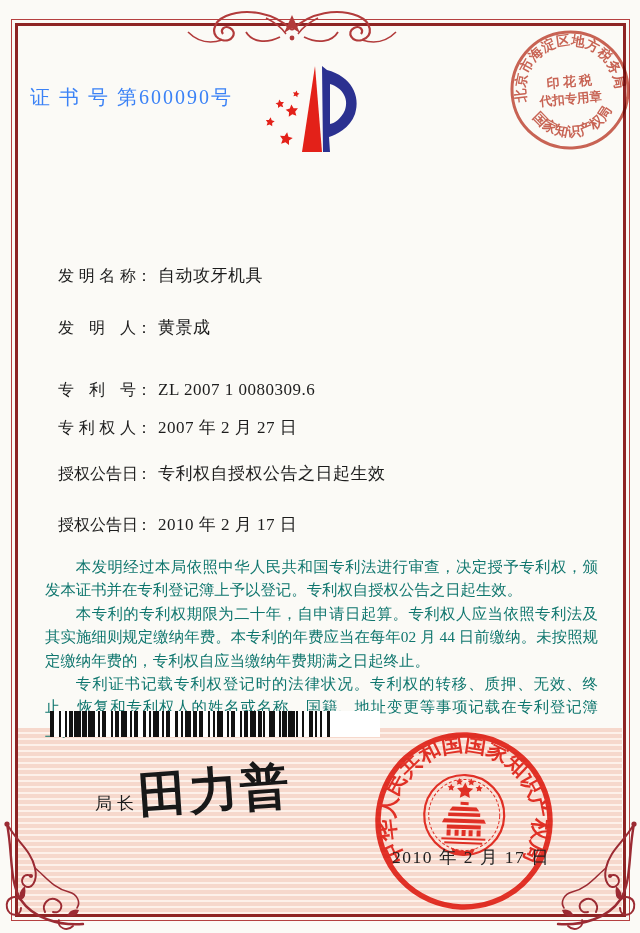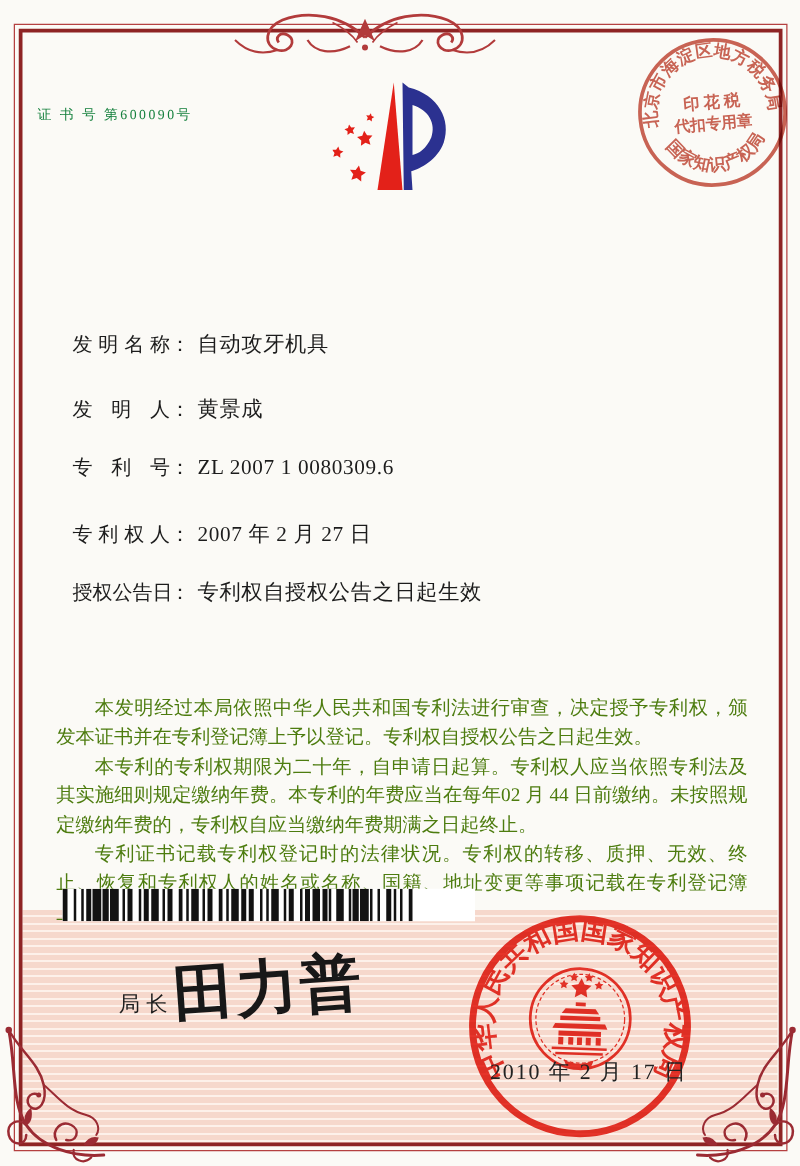--- a/index.html
+++ b/index.html
@@ -13,34 +13,34 @@
   .frame-inner{position:absolute;left:15px;top:23px;right:14px;bottom:16px;border:3px solid #8e2424;pointer-events:none;}
   .guilloche{
     position:absolute;left:18px;top:728px;width:604px;height:187px;
     background:repeating-linear-gradient(180deg,#f6d8cc 0px,#f6d8cc 4.4px,#fdf1ea 4.4px,#fdf1ea 6px);
   }
   .top-ornament{position:absolute;left:186px;top:2px;width:212px;height:50px;}
   .corner{position:absolute;width:86px;height:112px;}
   .corner.bl{left:1px;top:820px;}
   .corner.br{right:0px;top:820px;transform:scaleX(-1);}
   
-  .cert-number{position:absolute;left:30px;top:84px;font-size:11px;letter-spacing:2px;color:#15803d;}
+  .cert-number{position:absolute;left:30px;top:84px;font-size:20px;letter-spacing:2px;color:#3b82f6;}
   .logo{position:absolute;left:266px;top:42px;width:104px;height:128px;}
   .tax-seal{position:absolute;left:506px;top:26px;width:128px;height:128px;opacity:.88;mix-blend-mode:multiply;transform:rotate(-5deg);}
   .title{
     position:absolute;left:0;top:174px;width:100%;text-align:center;
     font-size:42px;font-weight:700;letter-spacing:22px;text-indent:22px;color:#131313;
   }
   
   .field-row{position:absolute;left:58px;font-size:17px;white-space:nowrap;}
   .flabel{display:inline-block;width:78px;text-align:justify;text-align-last:justify;font-size:16px;vertical-align:baseline;}
   .fcolon{font-size:16px;}
   .fvalue{margin-left:6px;font-size:17px;letter-spacing:.5px;}
   
-  .legal{position:absolute;left:45px;top:555px;width:553px;font-size:15.4px;line-height:23.4px;text-align:justify;color:#4d7c0f;}
+  .legal{position:absolute;left:45px;top:555px;width:553px;font-size:15.4px;line-height:23.4px;text-align:justify;color:#0f766e;}
   .legal p{margin:0;text-indent:2em;}
   
   .barcode{position:absolute;left:50px;top:711px;width:330px;height:26px;display:flex;overflow:hidden;background:#fff;}
   .bc-bar{height:100%;background:#121212;flex:0 0 auto;}
   .bc-space{height:100%;background:transparent;flex:0 0 auto;}
   
   .director-label{position:absolute;left:95px;top:792px;font-size:17px;letter-spacing:5px;z-index:6;}
   .director-signature{
     position:absolute;left:138px;top:758px;z-index:6;
     font-size:49px;font-weight:600;transform:rotate(-4deg);letter-spacing:2px;color:#181818;
@@ -126,28 +126,31 @@
     <text x="64" y="77" text-anchor="middle" font-size="12.5" font-weight="bold" fill="#c4503f">代扣专用章</text>
   </svg>
 
 
   <div class="field-row" style="top:316px">
     <span class="flabel">发明人</span><span class="fcolon">：</span><span class="fvalue">黄景成</span>
   </div>
   <div class="field-row" style="top:264px">
     <span class="flabel">发明名称</span><span class="fcolon">：</span><span class="fvalue">自动攻牙机具</span>
   </div>
-  <div class="field-row" style="top:364px">
+  <div class="field-row" style="top:380px">
     <span class="flabel">专利号</span><span class="fcolon">：</span><span class="fvalue" style="font-family:'Liberation Serif',serif">ZL 2007 1 0080309.6</span>
   </div>
   <div class="field-row" style="top:416px">
     <span class="flabel">专利权人</span><span class="fcolon">：</span><span class="fvalue">2007 年 2 月 27 日</span>
   </div>
   <div class="field-row" style="top:462px">
     <span class="flabel">授权公告日</span><span class="fcolon">：</span><span class="fvalue">专利权自授权公告之日起生效</span>
+  </div>
+  <div class="field-row" style="top:513px">
+    <span class="flabel">授权公告日</span><span class="fcolon">：</span><span class="fvalue">2010 年 2 月 17 日</span>
   </div>
 
   <div class="legal">
     <p>本发明经过本局依照中华人民共和国专利法进行审查，决定授予专利权，颁发本证书并在专利登记簿上予以登记。专利权自授权公告之日起生效。</p>
     <p>本专利的专利权期限为二十年，自申请日起算。专利权人应当依照专利法及其实施细则规定缴纳年费。本专利的年费应当在每年02 月 44 日前缴纳。未按照规定缴纳年费的，专利权自应当缴纳年费期满之日起终止。</p>
     <p>专利证书记载专利权登记时的法律状况。专利权的转移、质押、无效、终止、恢复和专利权人的姓名或名称、国籍、地址变更等事项记载在专利登记簿上。</p>
   </div>
 
   <div class="barcode">
       <div class="bc-bar" style="width: 4.2px;"></div>

